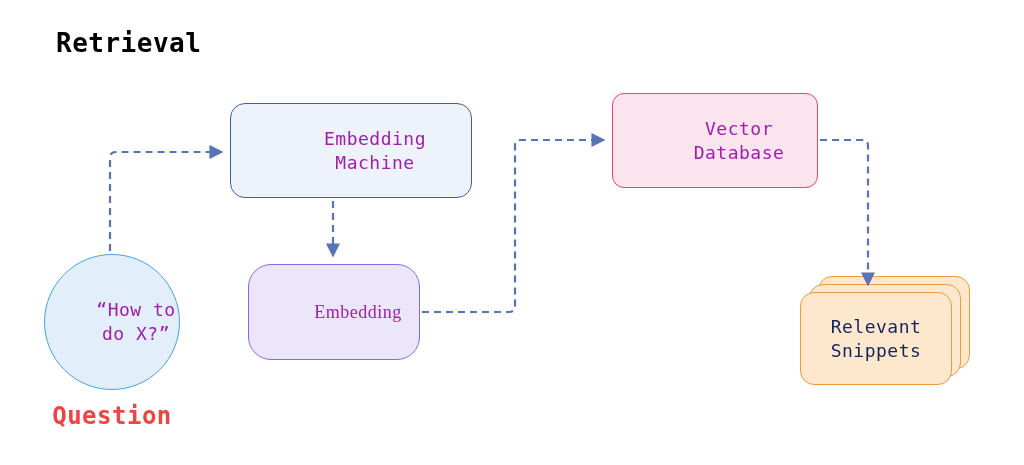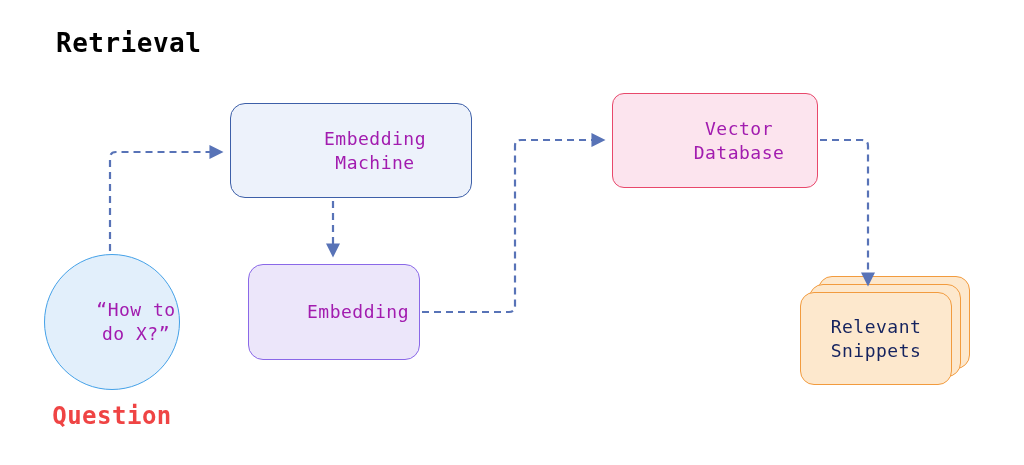--- a/index.html
+++ b/index.html
@@ -38,21 +38,22 @@
   .node-embedding-machine {
     left: 230px; top: 103px; width: 242px; height: 95px;
     background: #edf2fb;
     border: 1.6px solid #3d5fa8;
     border-radius: 15px;
   }
   .node-embedding {
     left: 248px; top: 264px; width: 172px; height: 96px;
     background: #ece6fa;
     border: 1.6px solid #8a68e8;
-    border-radius: 15px;
+    border-radius: 23px;
+    font-family: Liberation Serif, serif;
   }
   .node-vector-database {
     left: 612px; top: 93px; width: 206px; height: 95px;
     background: #fce4ee;
     border: 1.6px solid #e8486b;
     border-radius: 12px;
   }
   .node-question {
     left: 44px; top: 254px; width: 136px; height: 136px;
     background: #e2effb;

